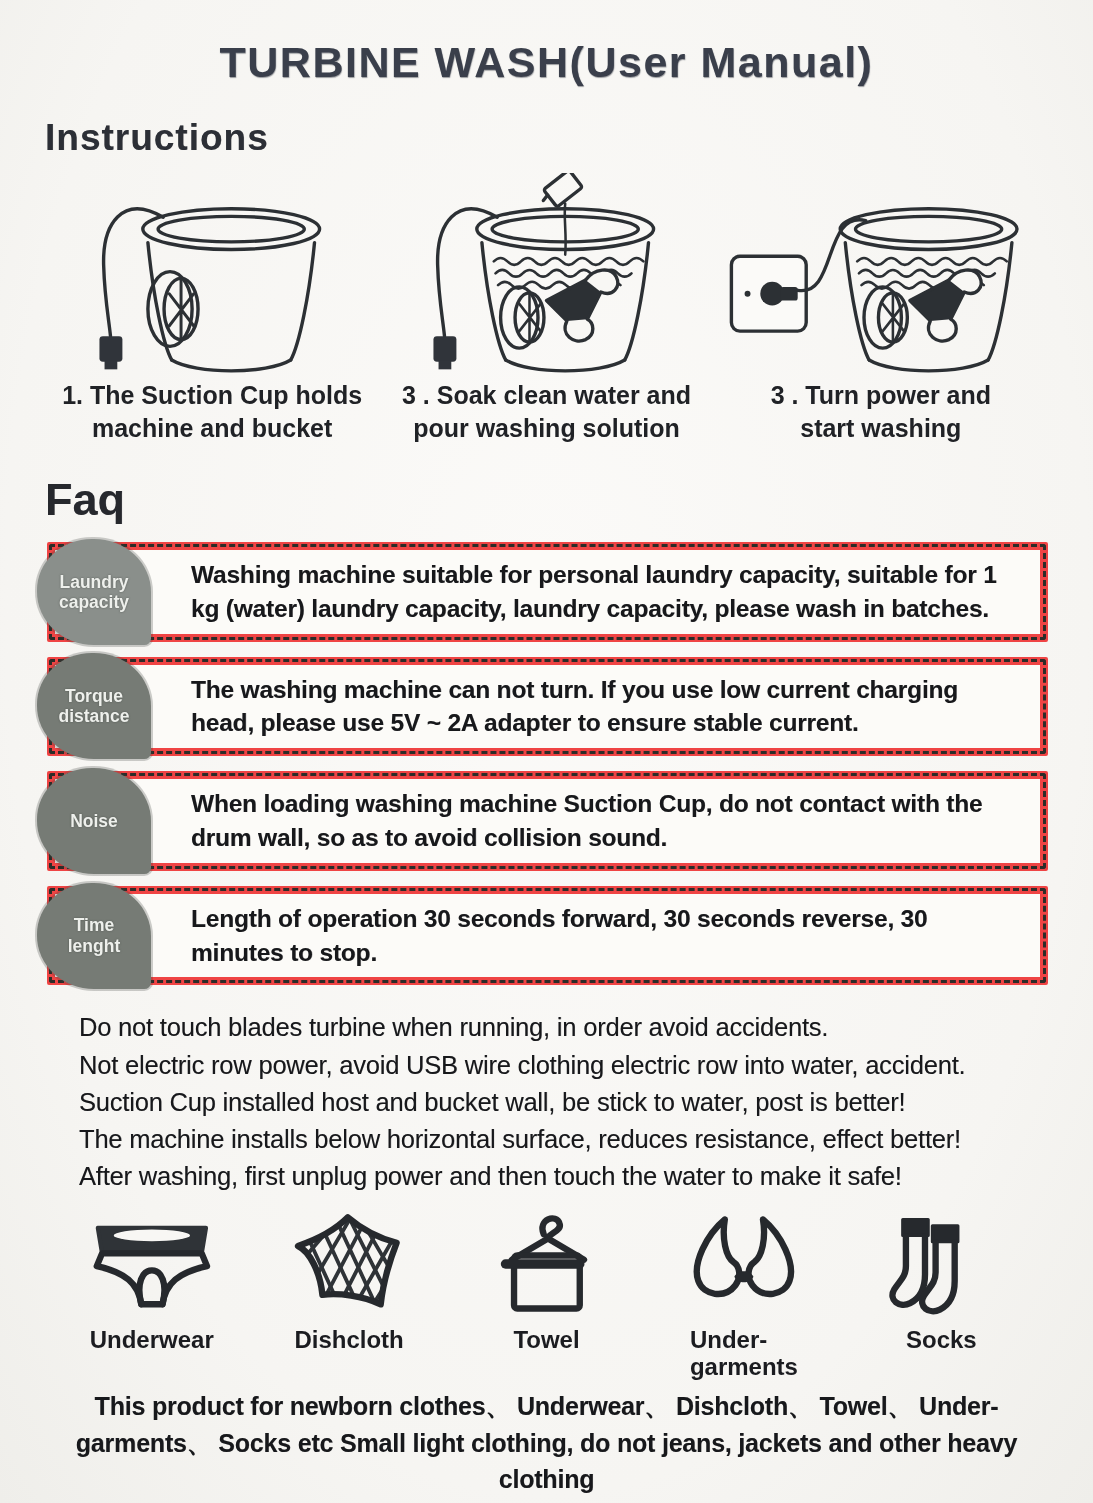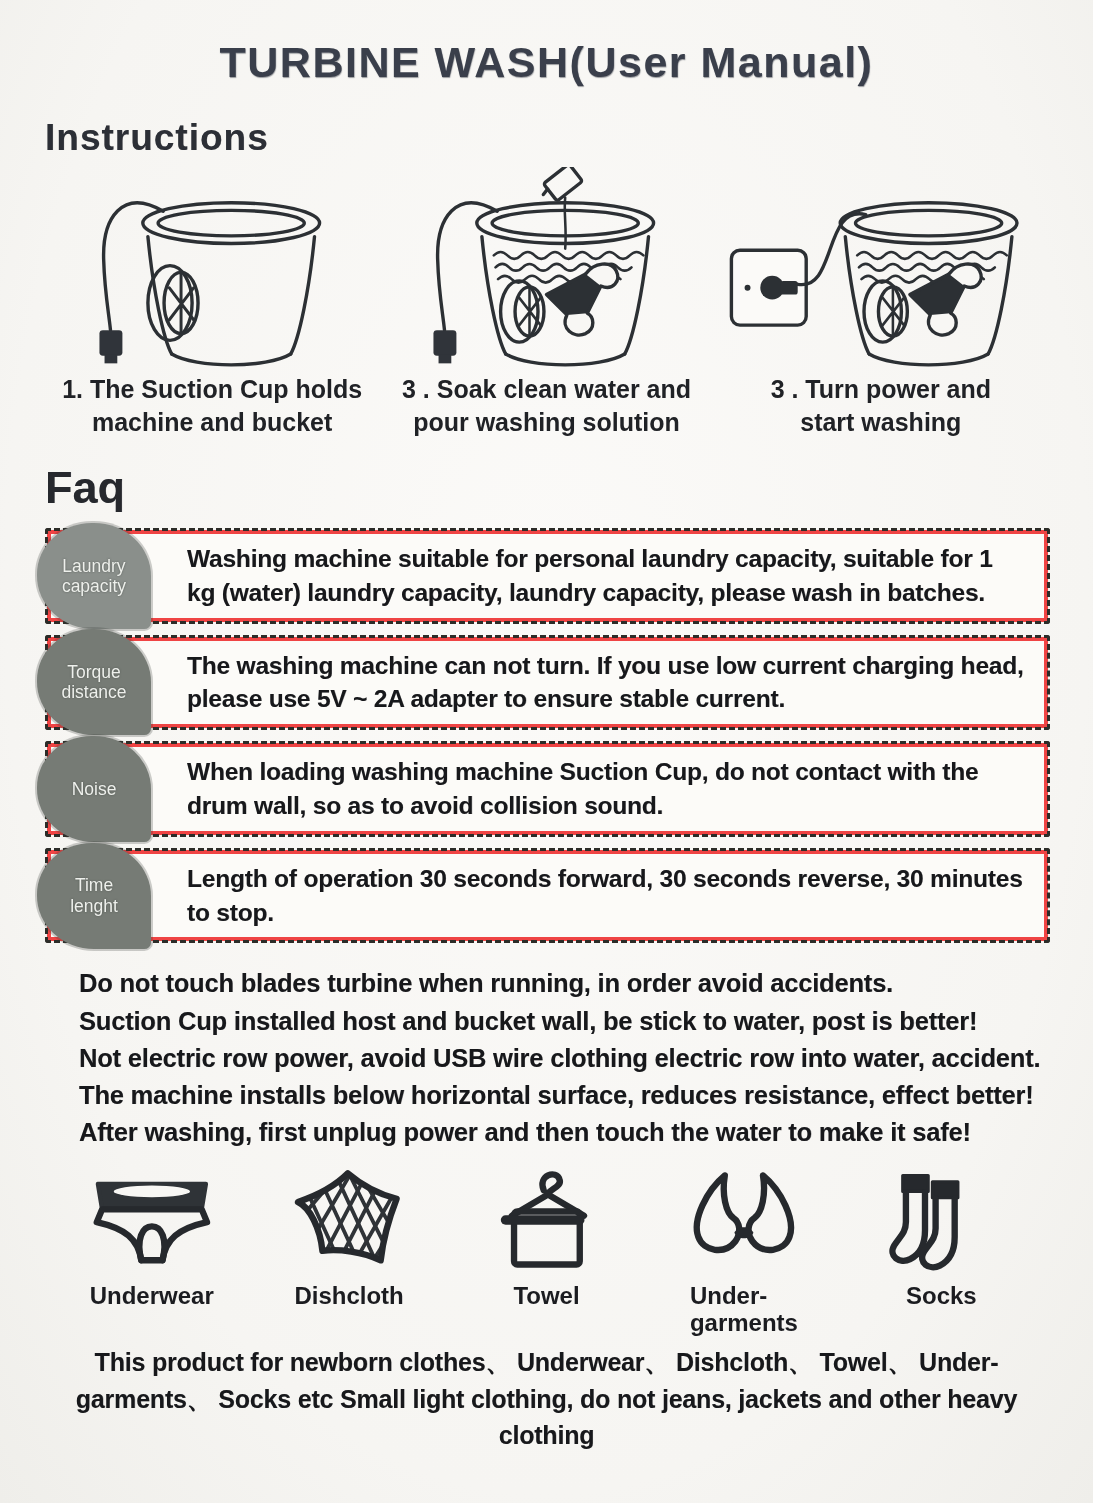--- a/index.html
+++ b/index.html
@@ -15,54 +15,54 @@
   .ink{text-shadow:0.3px 0.4px 0.6px rgba(25,27,32,.38);}
 
   .title{
     margin:12px 0 0;text-align:center;
     font-size:43px;font-weight:700;letter-spacing:1.5px;color:#3a3f4b;
     text-shadow:0.5px 0.8px 1px rgba(40,44,55,.45);
   }
   .h-instructions{margin:30px 0 0;font-size:37px;font-weight:700;letter-spacing:1px;color:#2c2f36;}
 
   .steps{display:flex;margin-top:2px;align-items:flex-end;}
-  .step{flex:1;margin:6px;display:flex;flex-direction:column;align-items:center;}
+  .step{flex:1;margin:12px;display:flex;flex-direction:column;align-items:center;}
   .step svg{height:204px;display:block;}
   .step figcaption{
     margin-top:2px;text-align:center;white-space:pre-line;
     font-size:25px;font-weight:700;line-height:1.3;color:#202226;
   }
 
   .h-faq{margin:18px 0 0;font-size:45px;font-weight:700;color:#26282d;}
 
   .faq-list{margin-top:16px;}
   .faq-row{position:relative;margin:0 0 15px 0;}
   .faq-box{
     position:relative;box-sizing:border-box;min-height:88px;margin-left:2px;
-    background:#fcfbf8;border:4px solid #ef4444;border-radius:2px;
+    background:#fcfbf8;border:8px solid #ef4444;border-radius:2px;
     display:flex;align-items:center;
     padding:8px 18px 8px 136px;
   }
   .faq-box::before{
     content:"";position:absolute;inset:-6px;border:3px dashed #2c2c28;border-radius:3px;pointer-events:none;
   }
   .faq-text{font-size:24.5px;font-weight:700;line-height:1.38;letter-spacing:-0.2px;color:#17181b;}
   .faq-bubble{
     position:absolute;left:-8px;top:50%;transform:translateY(-50%);
     width:114px;height:106px;z-index:2;
     background:#767b75;border-radius:48% 50% 6% 50%;
     box-shadow:0 0 0 2px rgba(60,64,60,.25);
     display:flex;align-items:center;justify-content:center;text-align:center;
-    font-size:17.5px;font-weight:400;line-height:1.15;color:#eef0ec;white-space:pre-line;
+    font-size:17.5px;font-weight:700;line-height:1.15;color:#eef0ec;white-space:pre-line;
     text-shadow:0 0 2px rgba(70,75,70,.8);
   }
   .faq-bubble.light{background:#8a8f8b;}
 
   .warnings{margin:24px 0 0 34px;}
-  .warnings p{margin:0;font-size:25.5px;font-weight:700;line-height:1.46;letter-spacing:-0.2px;color:#17181b;}
+  .warnings p{margin:0;font-size:25.5px;font-weight:400;line-height:1.46;letter-spacing:-0.2px;color:#17181b;}
 
   .garments{display:flex;margin-top:16px;padding:0 8px;}
   .garment{flex:1;margin:0;display:flex;flex-direction:column;align-items:center;}
   .garment svg{height:106px;display:block;}
   .garment figcaption{
     margin-top:10px;text-align:left;white-space:pre-line;
     font-size:24px;font-weight:700;line-height:1.1;color:#1b1c20;
   }
 
   .footer{
@@ -217,22 +217,22 @@
 lenght</div>
       <div class="faq-box">
         <div class="faq-text ink">Length of operation 30 seconds forward, 30 seconds reverse, 30 minutes to stop.</div>
       </div>
     </div>
 
   </div>
 
   <div class="warnings">
     <p class="ink">Do not touch blades turbine when running, in order avoid accidents.</p>
+    <p class="ink">Not electric row power, avoid USB wire clothing electric row into water, accident.</p>
     <p class="ink">Suction Cup installed host and bucket wall, be stick to water, post is better!</p>
-    <p class="ink">Not electric row power, avoid USB wire clothing electric row into water, accident.</p>
     <p class="ink">The machine installs below horizontal surface, reduces resistance, effect better!</p>
     <p class="ink">After washing, first unplug power and then touch the water to make it safe!</p>
   </div>
 
   <div class="garments">
 
     <figure class="garment">
       <svg viewBox="0 0 130 100">
         <path d="M14 16 L116 16 L112 40 L18 40 Z" fill="#2f3337" stroke="#2f3337" stroke-width="4" stroke-linejoin="round"></path>
         <ellipse cx="65" cy="23" rx="36" ry="5.5" fill="#f8f7f4"></ellipse>

